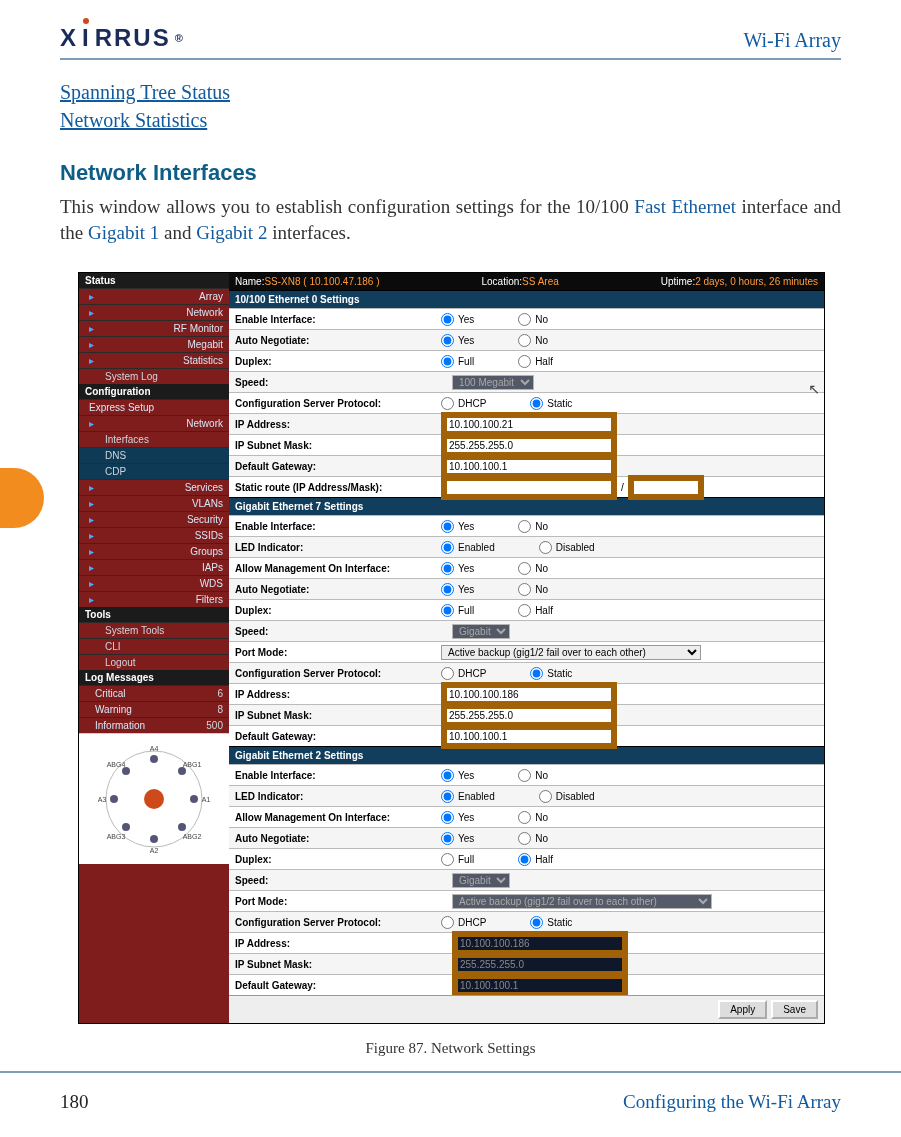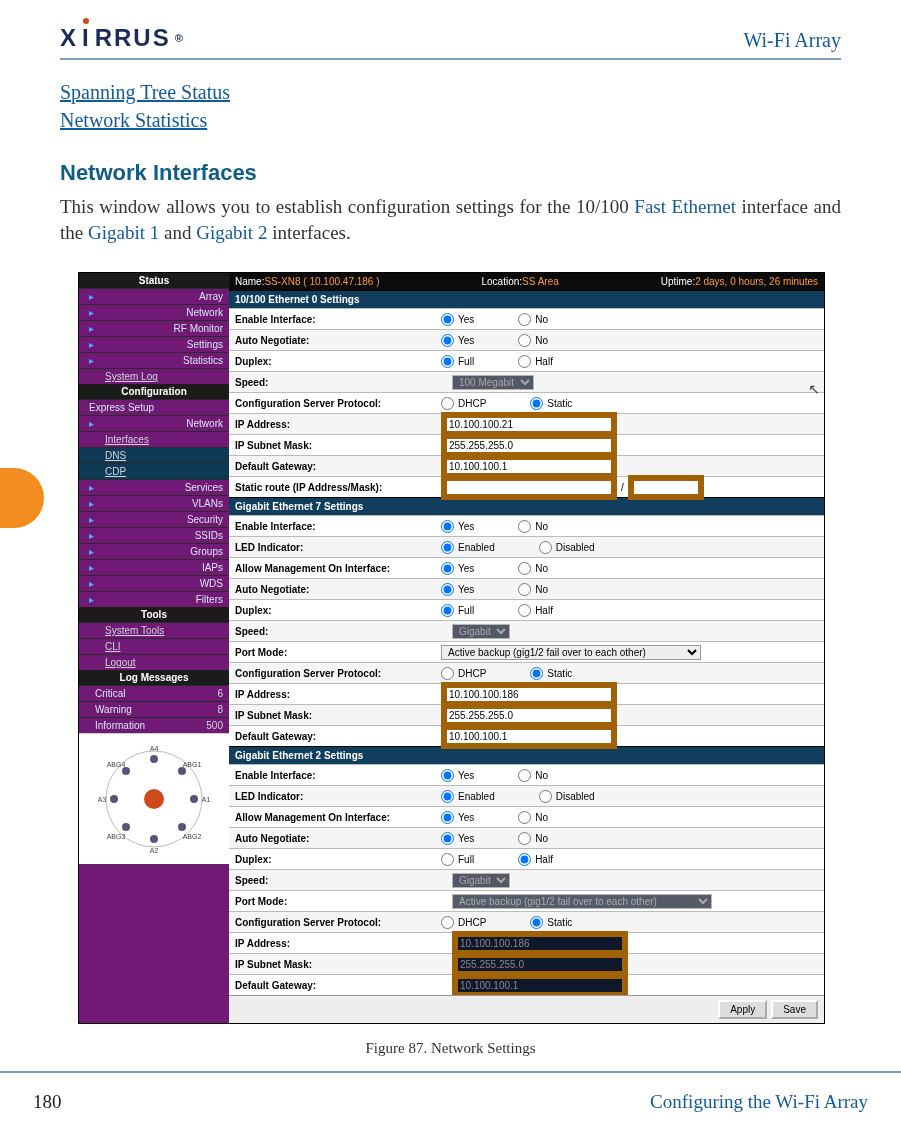--- a/index.html
+++ b/index.html
@@ -58,37 +58,36 @@
     font-family: Arial, Helvetica, sans-serif;
     font-size: 10px;
     color:#000;
     border:1px solid #000;
     background:#fff;
     position:relative;
   }
   
   .sidebar {
     width: 150px;
-    background: #701a75;
+    background: #7f1d1d;
     color: var(--sidebar-text);
     font-size: 10px;
-    text-align: center;
   }
   .side-group-head {
     background:#1b1b1b; color:#fff; padding:2px 6px; font-weight:bold;
   }
   .side-item {
     padding:2px 6px 2px 16px;
     display:flex; justify-content:space-between;
     color:#d7e6f5;
     border-top:1px solid #2a2a2a;
   }
   .side-item.level1 { padding-left: 10px; }
   .side-item .caret { color: var(--nav-accent); margin-right:4px; }
-  .side-sub { padding-left:26px; color:#cfd6dd;text-decoration:underline; }
+  .side-sub { padding-left:26px; color:#cfd6dd; }
   .side-sub.active { background:#0e3a55; }
   .side-count { color:#cfd6dd; }
   
   .diagram {
     height:130px; background:#fff; display:flex; align-items:center; justify-content:center;
     border-top:1px solid #ccc;
     position:relative;
   }
   .diagram svg { width:120px; height:120px; }
   .diag-label { font-size:7px; fill:#444; font-family:Arial; }
@@ -143,21 +142,21 @@
   }
   
   .edge-tab {
     position:absolute; left:0; top:468px; width:44px; height:60px;
     border-radius:0 30px 30px 0; background:#f28c1e;
   }
   
   .page-footer {
     position:absolute; left:0; right:0; bottom:24px;
     display:flex; justify-content:space-between; align-items:flex-end;
-    padding: 0 33px;
+    padding: 0 60px;
     border-top:2px solid #7d9dbb;
     height:40px;
     font-size:19px;
   }
   .page-footer .pnum { color:#222; }
   .page-footer .chap { color: var(--accent); }
   .cursor-icon { position:absolute; right:4px; top:108px; font-size:14px; color:#444; pointer-events:none; }
 </style>
 </head>
 <body>
@@ -196,21 +195,21 @@
           <div class="side-item level1">
             <span class="caret">▸</span>
             <span>Network</span>
           </div>
           <div class="side-item level1">
             <span class="caret">▸</span>
             <span>RF Monitor</span>
           </div>
           <div class="side-item level1">
             <span class="caret">▸</span>
-            <span>Settings</span>
+            <span>Megabit</span>
           </div>
           <div class="side-item level1">
             <span class="caret">▸</span>
             <span>Statistics</span>
           </div>
           <div class="side-item side-sub">System Log</div>
           <div class="side-group-head">Configuration</div>
           <div class="side-item level1">
             <span>Express Setup</span>
           </div>

